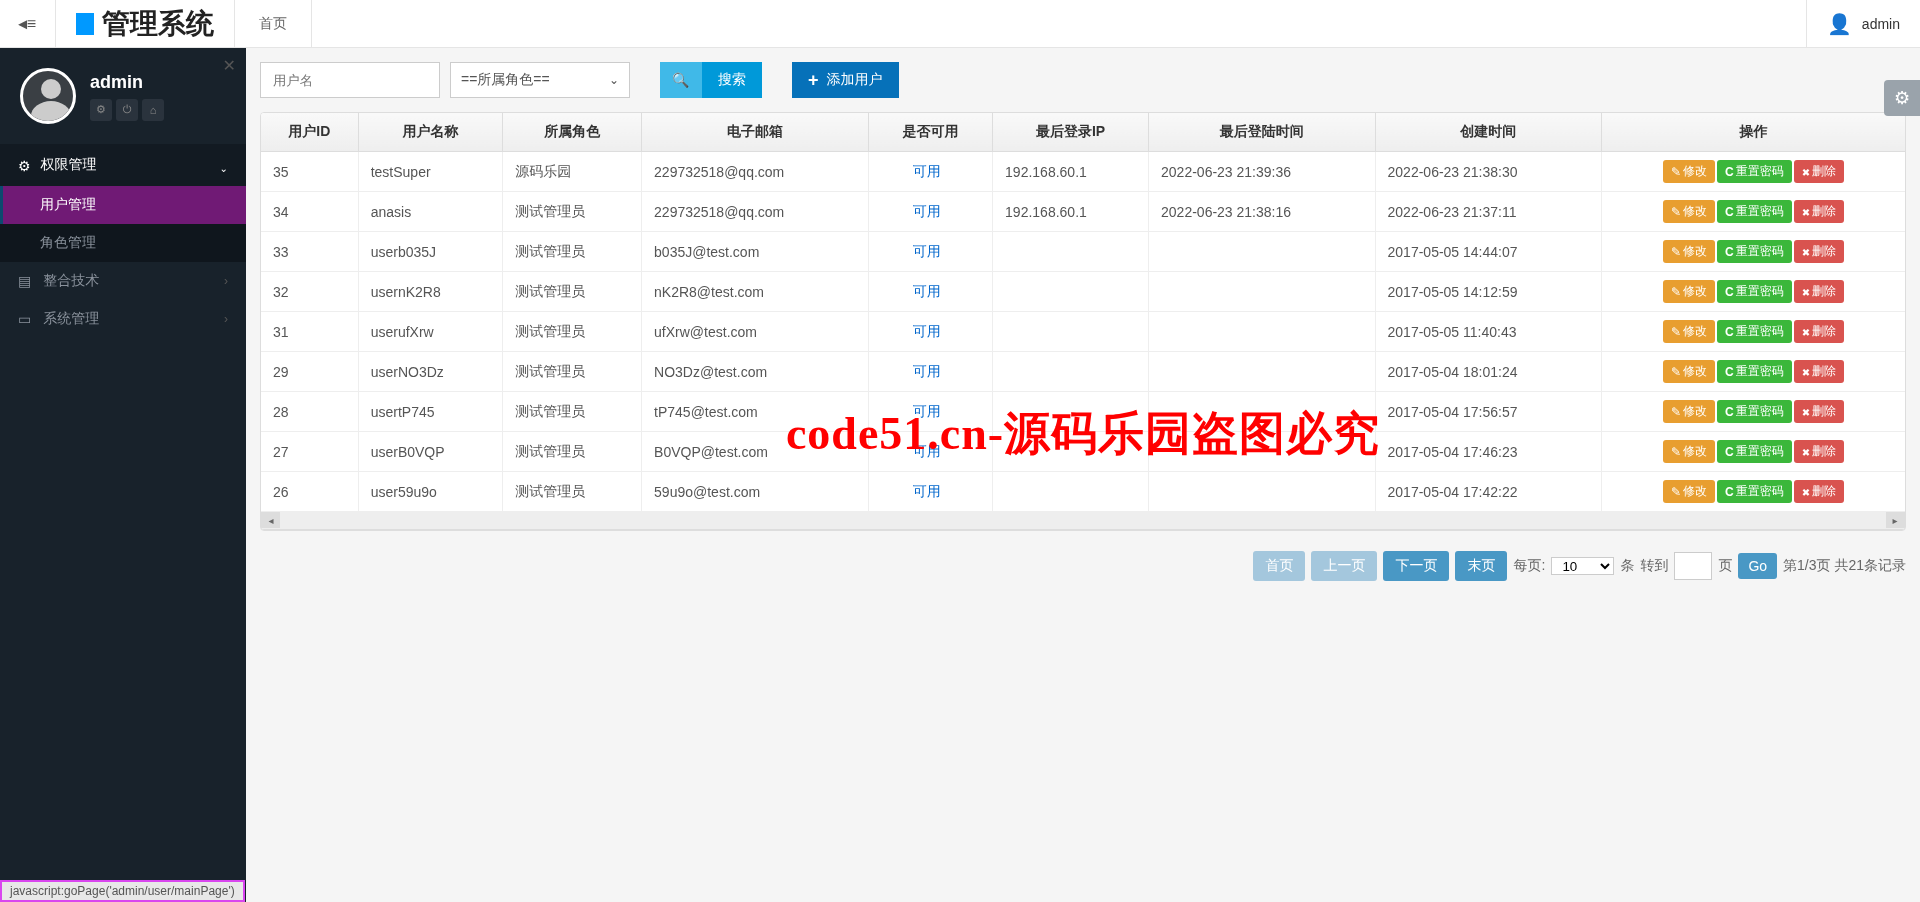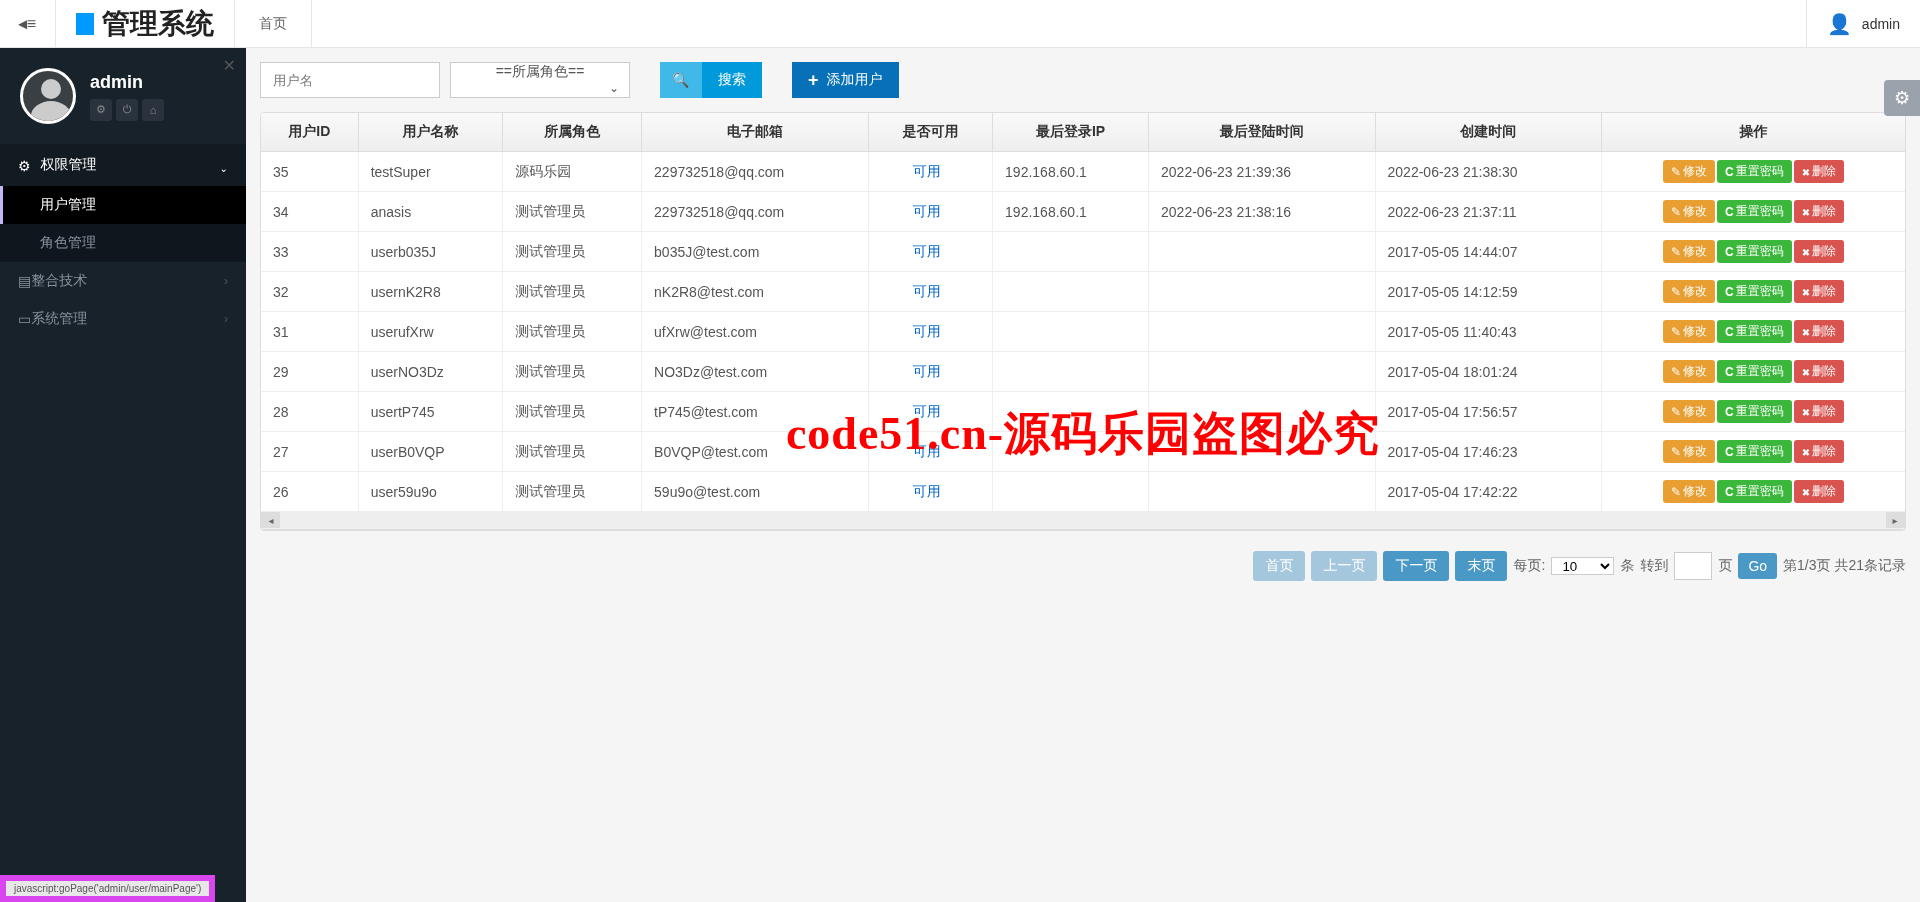--- a/index.html
+++ b/index.html
@@ -16,29 +16,29 @@
 .profile { padding: 20px; display: flex; align-items: center; gap: 14px; }
 .avatar { width: 56px; height: 56px; border-radius: 50%; background: #3a3f44; border: 3px solid #fff; position: relative; overflow: hidden; }
 .avatar-head { position: absolute; width: 20px; height: 20px; background: #ccc; border-radius: 50%; top: 8px; left: 18px; }
 .avatar-body { position: absolute; width: 40px; height: 30px; background: #ccc; border-radius: 50% 50% 0 0; bottom: -10px; left: 8px; }
 .profile-name { font-size: 18px; font-weight: bold; color: #fff; }
 .profile-icons { display: flex; gap: 4px; margin-top: 6px; }
 .mini-btn { width: 22px; height: 22px; background: #2a333d; border-radius: 3px; display: flex; align-items: center; justify-content: center; font-size: 11px; color: #888; cursor: pointer; }
 .menu { list-style: none; }
 .menu-header { padding: 12px 18px; display: flex; align-items: flex-end; gap: 10px; cursor: pointer; color: #fff; background: #121a22; }
 .menu-header .chev { margin-left: auto; font-size: 10px; }
-.menu-item { padding: 10px 18px; display: flex; align-items: center; gap: 0; cursor: pointer; color: #8a929c; }
+.menu-item { padding: 10px 18px; display: flex; align-items: center; gap: 12px; cursor: pointer; color: #8a929c; }
 .menu-item .chev { margin-left: auto; font-size: 12px; color: #555; }
 .submenu { list-style: none; background: #0f161d; }
 .submenu-item { padding: 10px 18px 10px 40px; cursor: pointer; color: #8a929c; }
-.submenu-item.active { background: #000000; color: #fff; border-left: 3px solid #c4b5fd; padding-left: 37px; }
+.submenu-item.active { background: #701a75; color: #fff; border-left: 3px solid #0c4a6e; padding-left: 37px; }
 .content { flex: 1; padding: 14px; overflow: auto; position: relative; }
 .toolbar { display: flex; align-items: stretch; gap: 10px; margin-bottom: 14px; }
 .text-input { height: 36px; padding: 0 12px; border: 1px solid #ccc; background: #fff; width: 180px; outline: none; color: #555; }
-.select-wrap { height: 36px; border: 1px solid #ccc; background: #fff; width: 180px; display: flex; align-items: center; padding: 0 10px; position: relative; color: #555; flex-direction: column; }
+.select-wrap { height: 36px; border: 1px solid #ccc; background: #fff; width: 180px; display: flex; align-items: center; padding: 0 10px; position: relative; color: #555; }
 .select-wrap .caret { margin-left: auto; font-size: 12px; color: #555; }
 .btn-group { display: flex; }
 .btn { height: 36px; display: flex; align-items: center; justify-content: center; padding: 0 16px; color: #fff; cursor: pointer; border: none; font-size: 14px; gap: 8px; }
 .btn-search-icon { background: #40b9e8; width: 42px; padding: 0; }
 .btn-search-label { background: #0099d9; }
 .btn-primary { background: #0671b9; }
 .plus { font-size: 18px; font-weight: bold; }
 .settings-tab { position: fixed; right: 0; top: 80px; width: 36px; height: 36px; background: #9aa3ab; color: #fff; display: flex; align-items: center; justify-content: center; border-radius: 4px 0 0 4px; font-size: 18px; cursor: pointer; }
 .table-wrap { background: #fff; border: 1px solid #ddd; border-radius: 4px; overflow: hidden; }
 table { width: 100%; border-collapse: collapse; }
@@ -54,21 +54,21 @@
 .scroll-track { height: 18px; background: #eee; border: 1px solid #ddd; border-top: none; position: relative; }
 .scroll-lbtn, .scroll-rbtn { width: 18px; height: 16px; background: #ddd; position: absolute; top: 0; display: flex; align-items: center; justify-content: center; font-size: 10px; color: #666; cursor: pointer; }
 .scroll-lbtn { left: 0; }
 .scroll-rbtn { right: 0; }
 .pagination { display: flex; align-items: center; justify-content: flex-end; gap: 6px; margin-top: 20px; font-size: 14px; color: #666; }
 .page-btn { padding: 6px 12px; background: #4998c5; color: #fff; border-radius: 3px; cursor: pointer; }
 .page-btn.alt { background: #a4c7dd; }
 .page-select { height: 18px; border: 1px solid #ccc; padding: 0 20px 0 6px; background: #fff; position: relative; }
 .page-input { width: 38px; height: 28px; border: 1px solid #ccc; text-align: center; }
 .go-btn { padding: 5px 10px; background: #4998c5; color: #fff; border-radius: 3px; cursor: pointer; }
-.statusbar { position: fixed; bottom: 0; left: 0; background: #e8e8e8; border: 6px solid #d946ef; padding: 2px 8px; font-size: 10px; color: #555; }
+.statusbar { position: fixed; bottom: 0; left: 0; background: #e8e8e8; border: 2px solid #d946ef; padding: 2px 8px; font-size: 12px; color: #555; }
 .watermark { position: absolute; top: 355px; left: 50%; transform: translateX(-50%); font-size: 46px; color: red; font-weight: bold; white-space: nowrap; pointer-events: none; font-family: "SimSun", serif; letter-spacing: 1px; }
 .icon-gear::before { content: '⚙'; }
 .icon-bars::before { content: '▤'; }
 .icon-card::before { content: '▭'; }
 .icon-search::before { content: '🔍'; font-size: 14px; }
 .icon-pencil::before { content: '✎'; }
 .icon-refresh::before { content: 'C'; font-weight: bold; }
 .icon-x::before { content: '✖'; font-size: 10px; }
 </style>
 </head>

